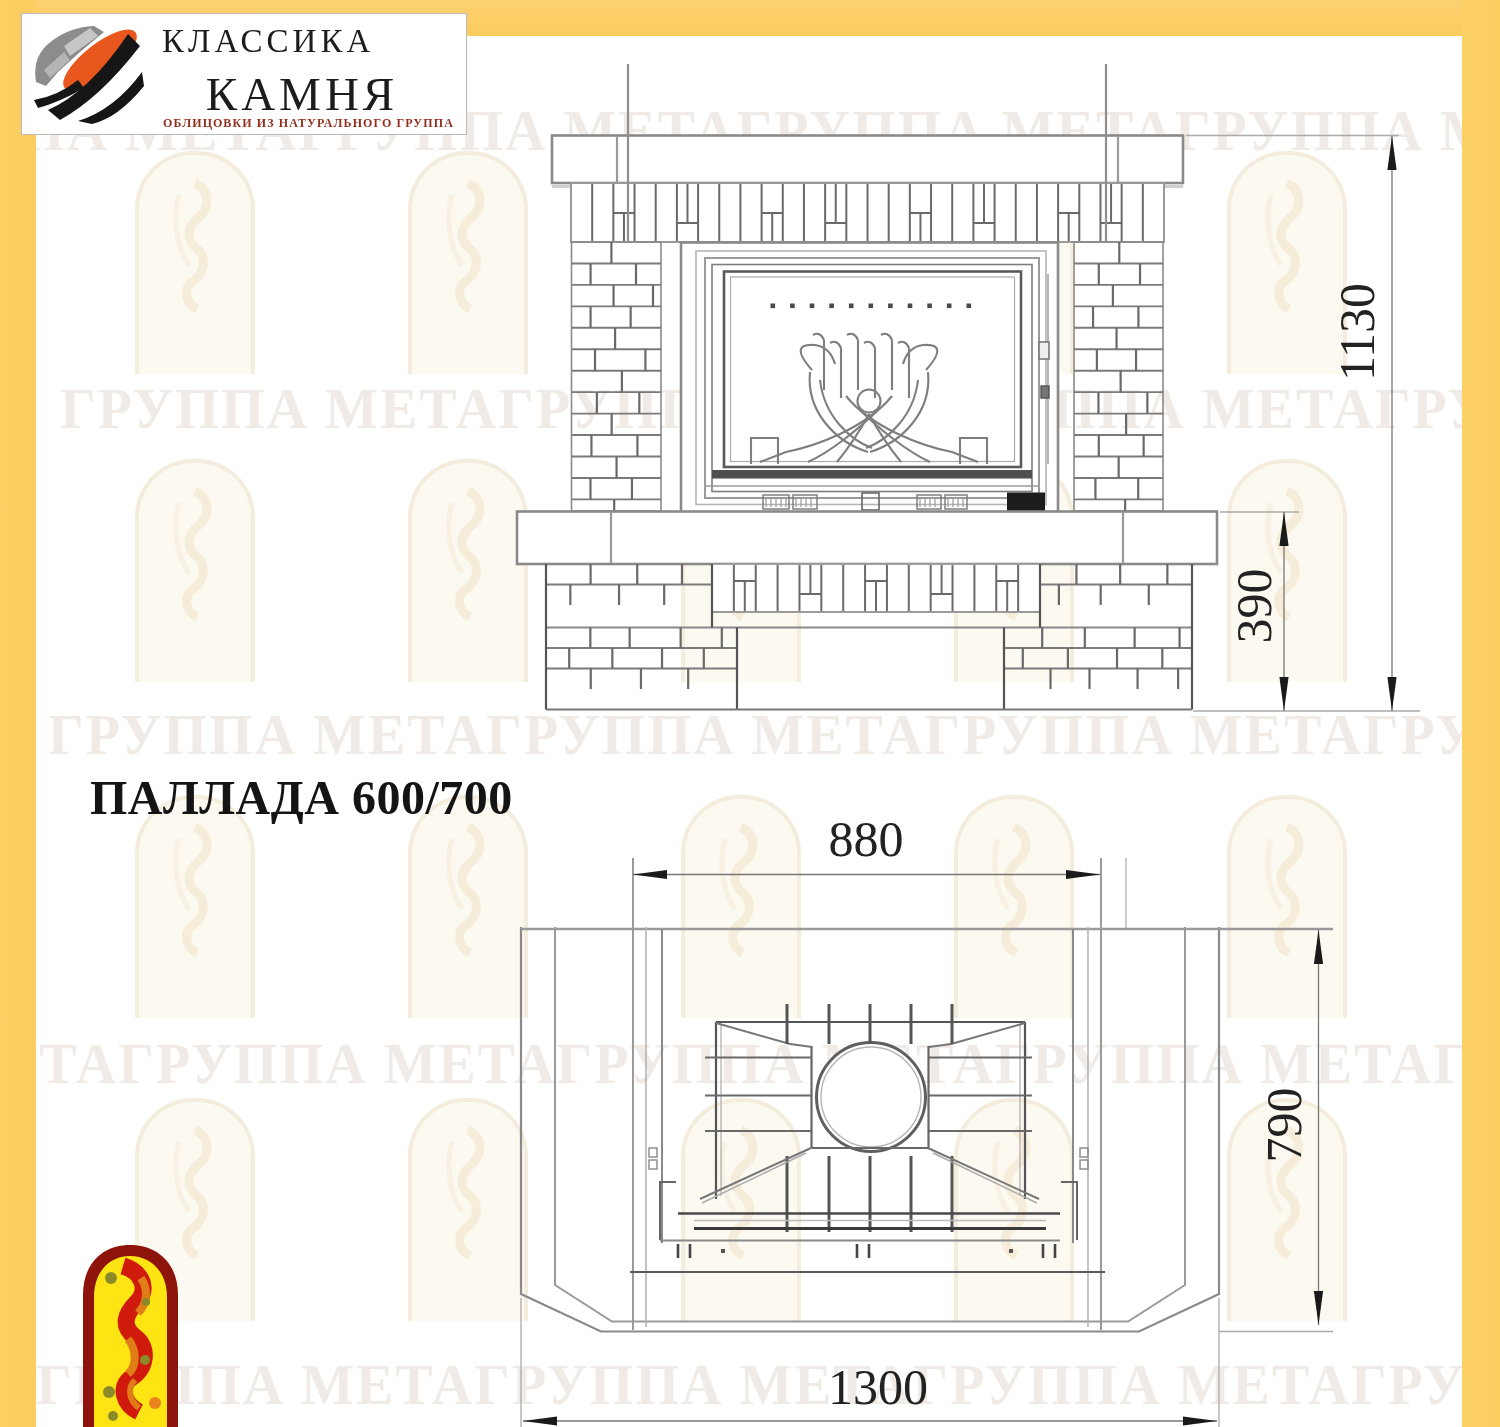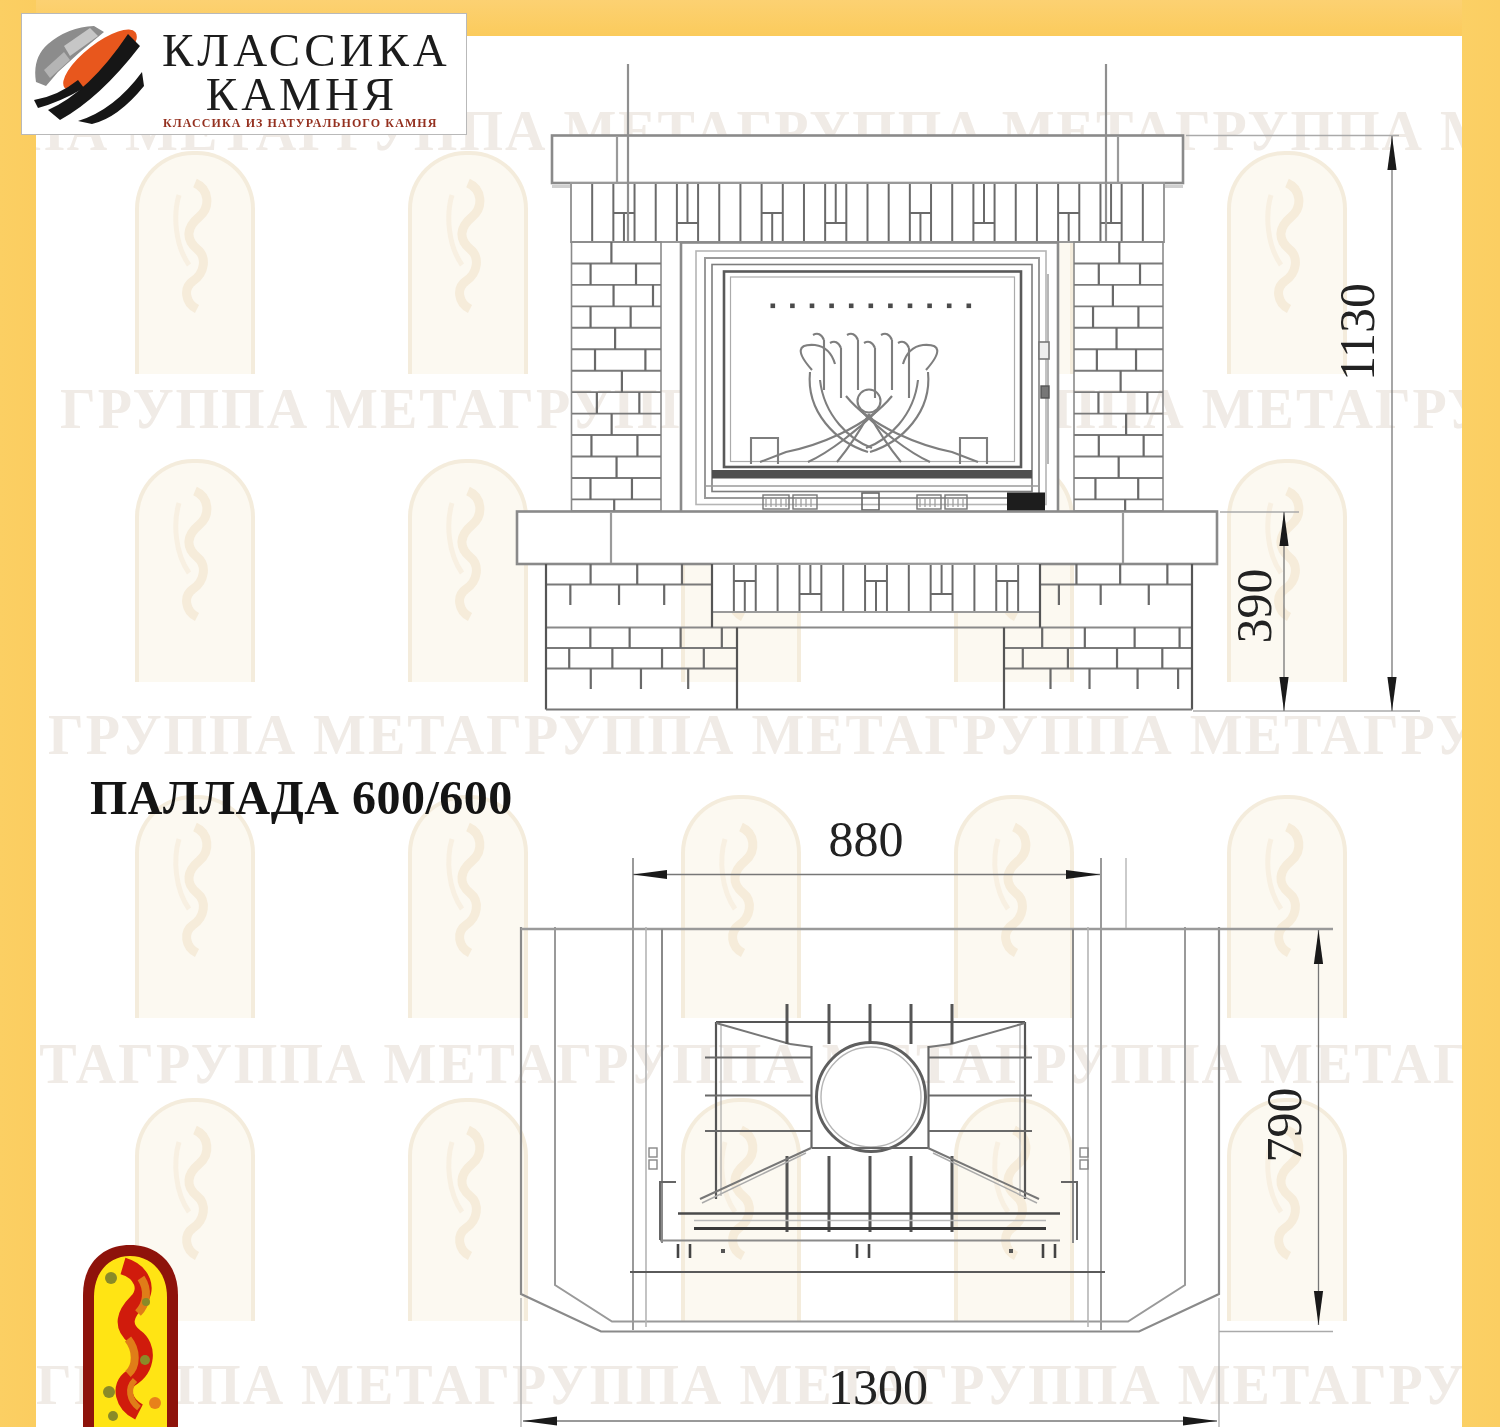--- a/index.html
+++ b/index.html
@@ -541,27 +541,27 @@
 <div style="position:absolute;left:34px;top:22px;"><svg width="110" height="102" viewBox="0 0 110 102">
 <path d="M2,60 Q-2,36 14,22 Q34,5 60,4 L70,10 L46,30 L24,50 L12,64 Z" fill="#8c8c8c"></path>
 <path d="M30,24 L56,6 L64,14 L36,34 Z" fill="#fff" opacity="0.5"></path>
 <path d="M10,48 L30,30 L36,38 L16,56 Z" fill="#fff" opacity="0.35"></path>
 <ellipse cx="66" cy="38" rx="45" ry="16" transform="rotate(-38 66 38)" fill="#e8571d"></ellipse>
 <path d="M14,88 Q55,70 94,12 L106,24 Q66,76 26,98 Z" fill="#161616"></path>
 <path d="M44,99 Q80,88 108,50 L110,64 Q84,96 58,102 Z" fill="#161616"></path>
 <path d="M0,78 Q24,74 44,58 L50,66 Q26,80 4,86 Z" fill="#161616"></path>
 </svg></div>
 
-<div style="position:absolute;left:162px;top:23px;width:280px;font-size:47px;letter-spacing:4px;color:#1c1c1c;">КЛАССИКА</div>
+<div style="position:absolute;left:162px;top:23px;width:280px;font-size:33px;letter-spacing:4px;color:#1c1c1c;">КЛАССИКА</div>
 
 <div style="position:absolute;left:162px;top:67px;width:280px;font-size:47px;letter-spacing:4px;color:#1c1c1c;text-align:center;">КАМНЯ</div>
 
-<div style="position:absolute;left:163px;top:116px;font-size:12px;font-weight:bold;letter-spacing:1.1px;color:#94301f;">КЛАССИКА ИЗ НАТУРАЛЬНОГО КАМНЯ</div>
-
-<div style="position:absolute;left:90px;top:770px;font-size:48px;font-weight:bold;letter-spacing:0.5px;color:#141414;">ПАЛЛАДА 600/600</div>
+<div style="position:absolute;left:163px;top:116px;font-size:12px;font-weight:bold;letter-spacing:1.1px;color:#94301f;">ОБЛИЦОВКИ ИЗ НАТУРАЛЬНОГО ГРУППА</div>
+
+<div style="position:absolute;left:90px;top:770px;font-size:48px;font-weight:bold;letter-spacing:0.5px;color:#141414;">ПАЛЛАДА 600/700</div>
 
 <div style="position:absolute;left:83px;top:1240px;"><svg width="95" height="190" viewBox="0 0 95 190">
 <path d="M0,190 V55 C0,24 19,5 47,5 C75,5 95,24 95,55 V190 Z" fill="#8e130b"></path>
 <path d="M11,190 V57 C11,32 26,16 47,16 C68,16 84,32 84,57 V190 Z" fill="#ffe414"></path>
 <path d="M40,26 C60,32 66,50 54,62 C42,74 38,86 52,97 C66,107 64,128 48,138 C36,146 40,164 56,172" fill="none" stroke="#d01b0c" stroke-width="17"></path>
 <path d="M58,38 C66,50 64,64 55,73" fill="none" stroke="#e07d18" stroke-width="8"></path>
 <path d="M45,99 C54,110 54,126 45,134" fill="none" stroke="#e07d18" stroke-width="8"></path>
 <path d="M52,140 C44,148 46,160 56,168" fill="none" stroke="#e07d18" stroke-width="6"></path>
 <circle cx="28" cy="38" r="6" fill="#8a8a28"></circle>
 <circle cx="63" cy="62" r="4" fill="#8a8a28"></circle>

